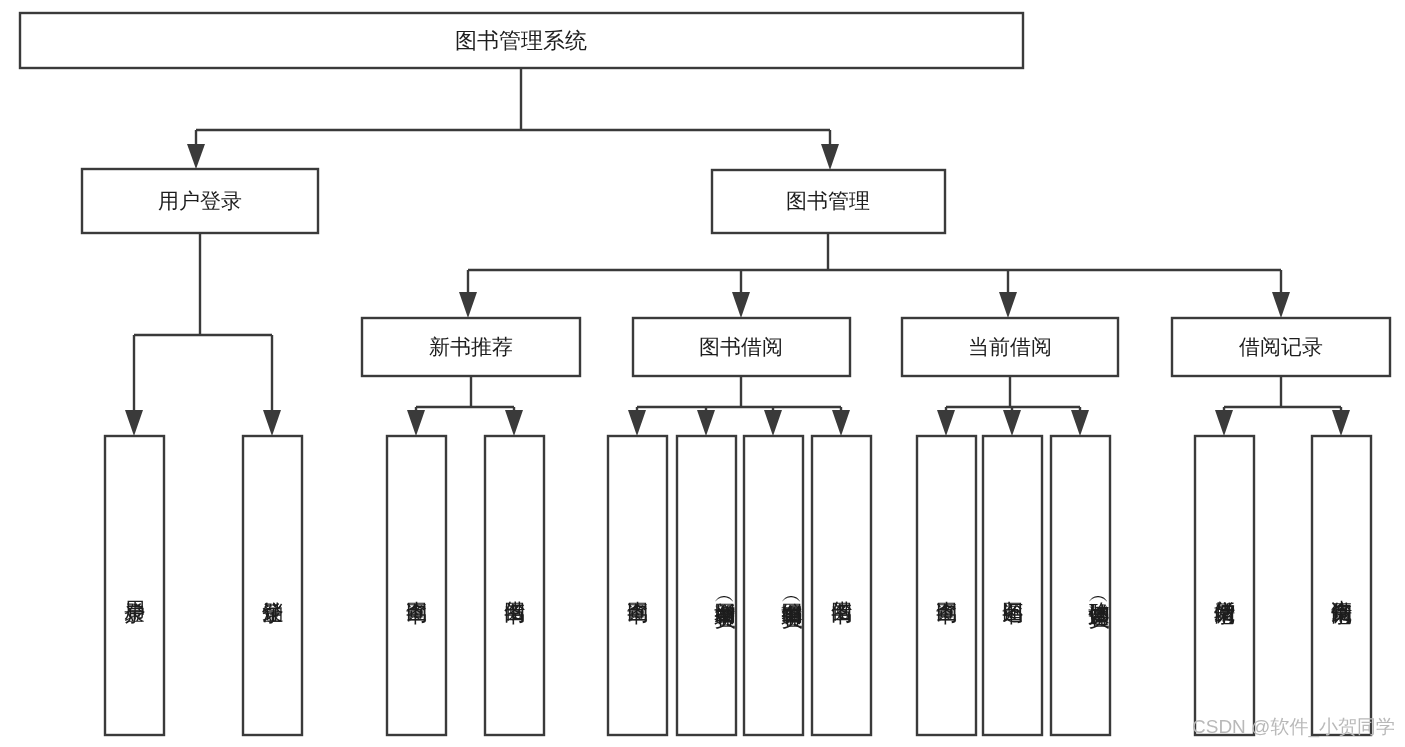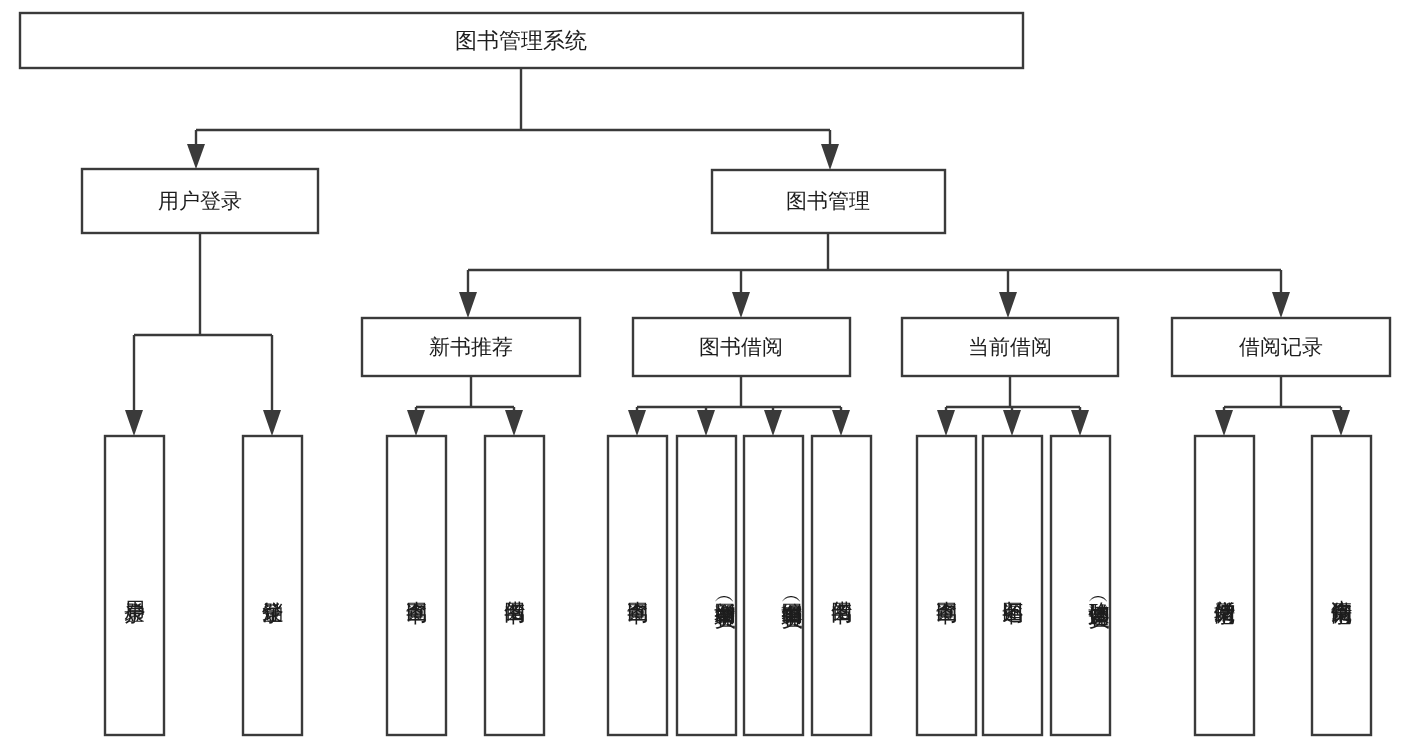--- a/index.html
+++ b/index.html
@@ -231,14 +231,15 @@
   <div class="vlabel" style="left:744px; top:443px; width:59px; height:292px;">编辑图书（管理员）</div>
   <div class="vlabel centered" style="left:812px; top:436px; width:59px; height:299px;">借阅图书</div>
 
   <div class="vlabel centered" style="left:917px; top:436px; width:59px; height:299px;">查询图书</div>
   <div class="vlabel centered" style="left:983px; top:436px; width:59px; height:299px;">归还图书</div>
   <div class="vlabel" style="left:1051px; top:443px; width:59px; height:292px;">确认归还（管理员）</div>
 
   <div class="vlabel centered" style="left:1195px; top:436px; width:59px; height:299px;">新增借阅记录</div>
   <div class="vlabel centered" style="left:1312px; top:436px; width:59px; height:299px;">查询借阅记录</div>
 
+  <div class="watermark">CSDN @软件_小贺同学</div>
 
 </div>
 
 </body></html>

